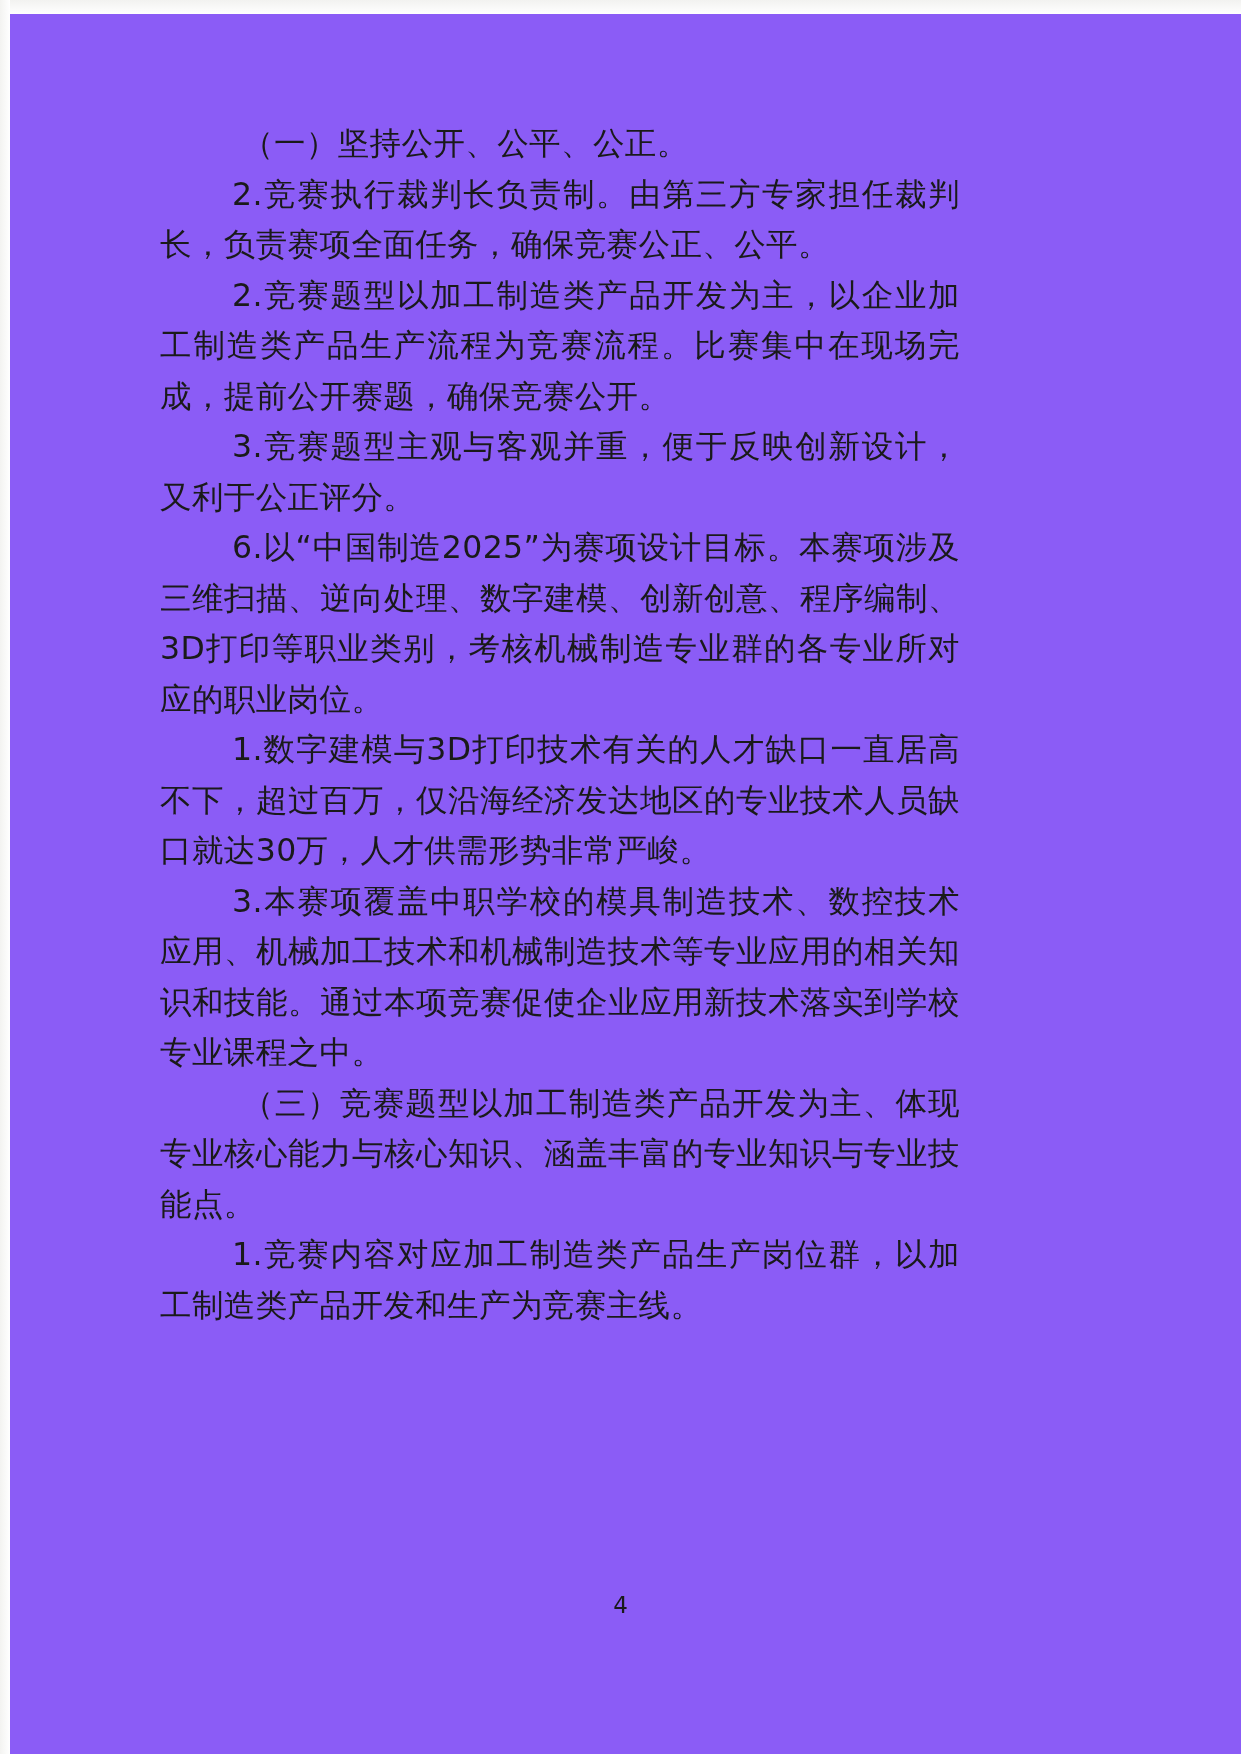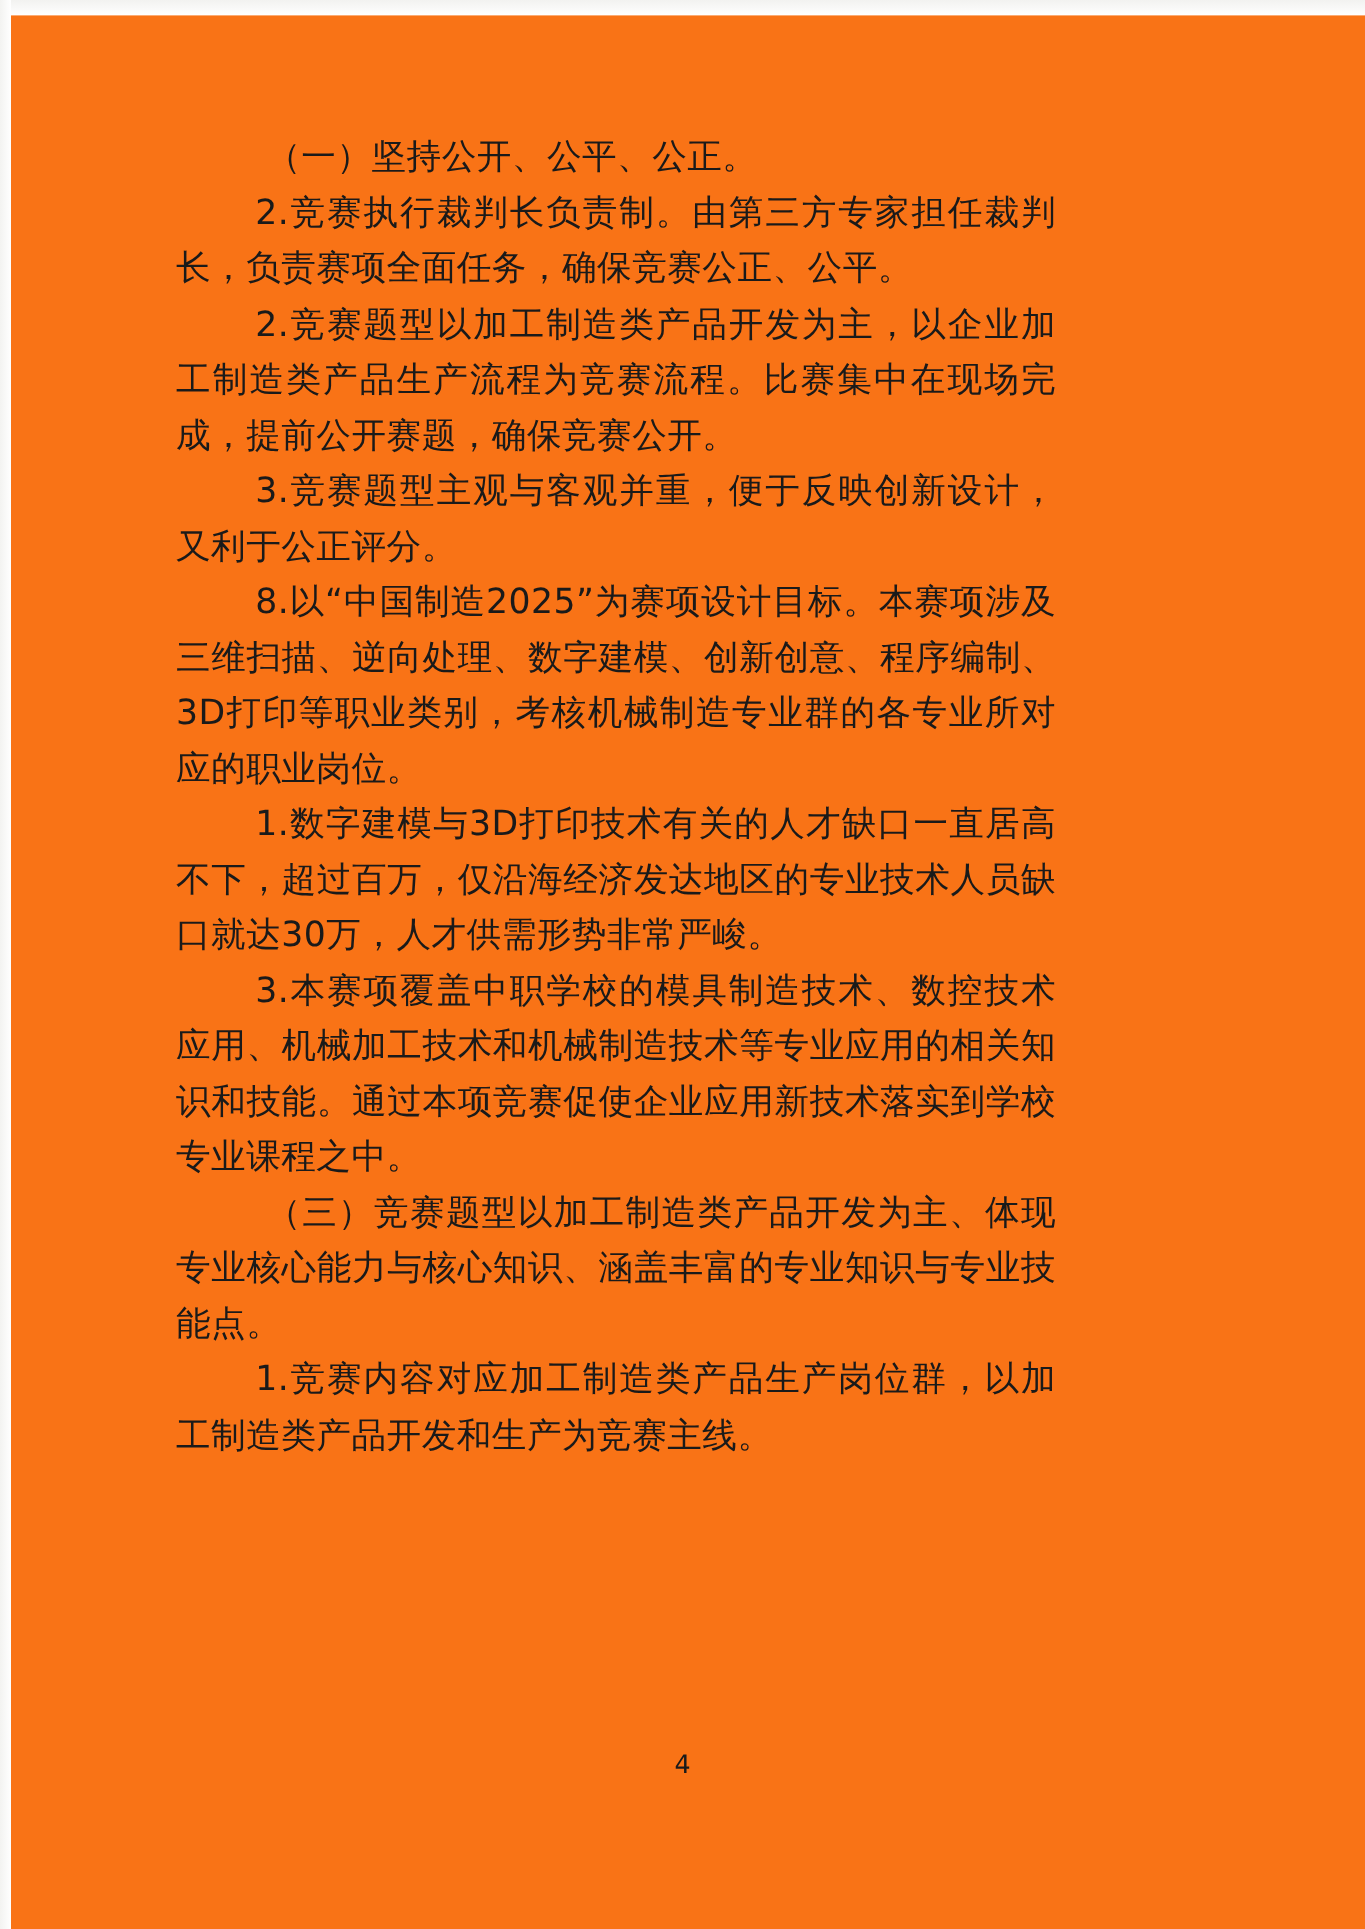--- a/index.html
+++ b/index.html
@@ -7,21 +7,21 @@
     padding: 0;
     background: #ffffff;
   }
   body {
     font-family: "DejaVu Sans", "Liberation Sans", sans-serif;
   }
   .page {
     position: relative;
     width: 1241px;
     height: 1754px;
-    background: #f97316;
+    background: #8b5cf6;
     overflow: hidden;
     box-sizing: border-box;
     text-decoration: underline;
   }
   
   .scan-edge-top {
     position: absolute;
     top: 0; left: 0; right: 0;
     height: 14px;
     background: linear-gradient(to bottom, #f2f2f0, #ffffff);
@@ -77,21 +77,21 @@
 <div class="page">
 
   <div class="scan-edge-top"></div>
   <div class="scan-edge-left"></div>
 
   <div class="body-area">
     <p class="para indent2">（一）坚持公开、公平、公正。</p>
     <p class="para indent1">2.竞赛执行裁判长负责制。由第三方专家担任裁判长，负责赛项全面任务，确保竞赛公正、公平。</p>
     <p class="para indent1">2.竞赛题型以加工制造类产品开发为主，以企业加工制造类产品生产流程为竞赛流程。比赛集中在现场完成，提前公开赛题，确保竞赛公开。</p>
     <p class="para indent1">3.竞赛题型主观与客观并重，便于反映创新设计，又利于公正评分。</p>
-    <p class="para indent1">8.以“中国制造2025”为赛项设计目标。本赛项涉及三维扫描、逆向处理、数字建模、创新创意、程序编制、3D打印等职业类别，考核机械制造专业群的各专业所对应的职业岗位。</p>
+    <p class="para indent1">6.以“中国制造2025”为赛项设计目标。本赛项涉及三维扫描、逆向处理、数字建模、创新创意、程序编制、3D打印等职业类别，考核机械制造专业群的各专业所对应的职业岗位。</p>
     <p class="para indent1">1.数字建模与3D打印技术有关的人才缺口一直居高不下，超过百万，仅沿海经济发达地区的专业技术人员缺口就达30万，人才供需形势非常严峻。</p>
     <p class="para indent1">3.本赛项覆盖中职学校的模具制造技术、数控技术应用、机械加工技术和机械制造技术等专业应用的相关知识和技能。通过本项竞赛促使企业应用新技术落实到学校专业课程之中。</p>
     <p class="para indent2">（三）竞赛题型以加工制造类产品开发为主、体现专业核心能力与核心知识、涵盖丰富的专业知识与专业技能点。</p>
     <p class="para indent1">1.竞赛内容对应加工制造类产品生产岗位群，以加工制造类产品开发和生产为竞赛主线。</p>
   </div>
 
   <div class="footer">
     <span class="page-number">4</span>
   </div>
 

